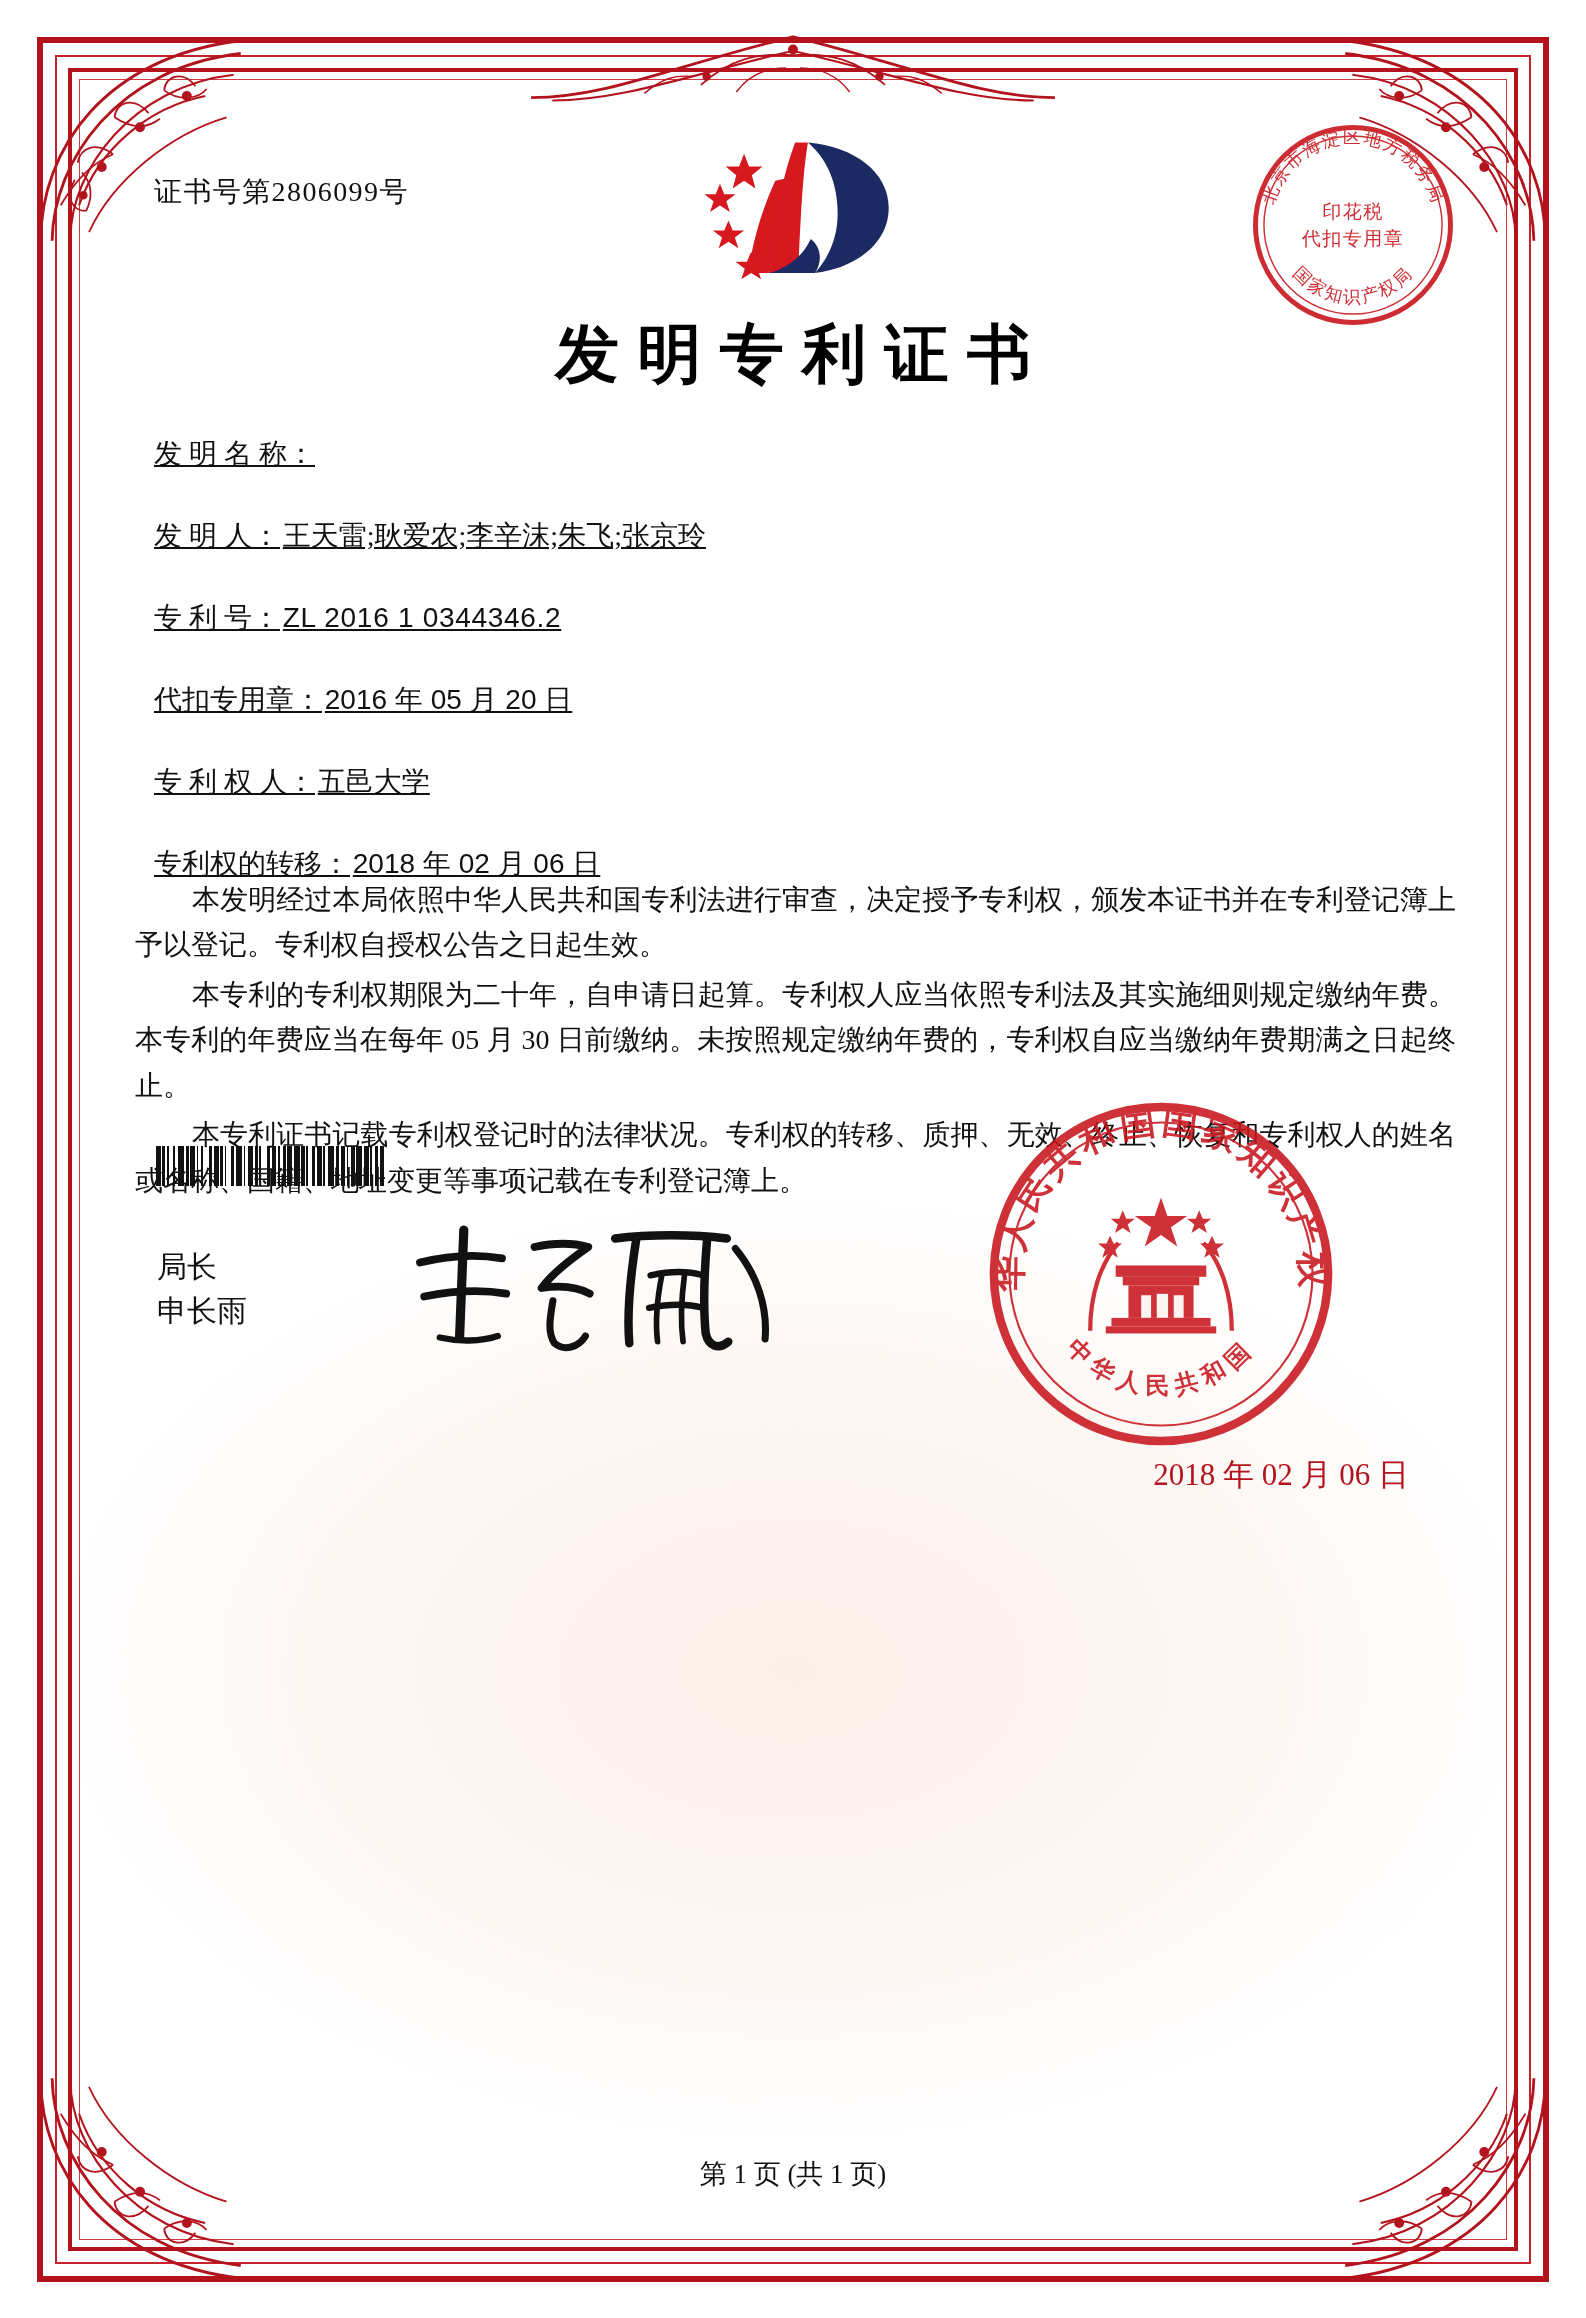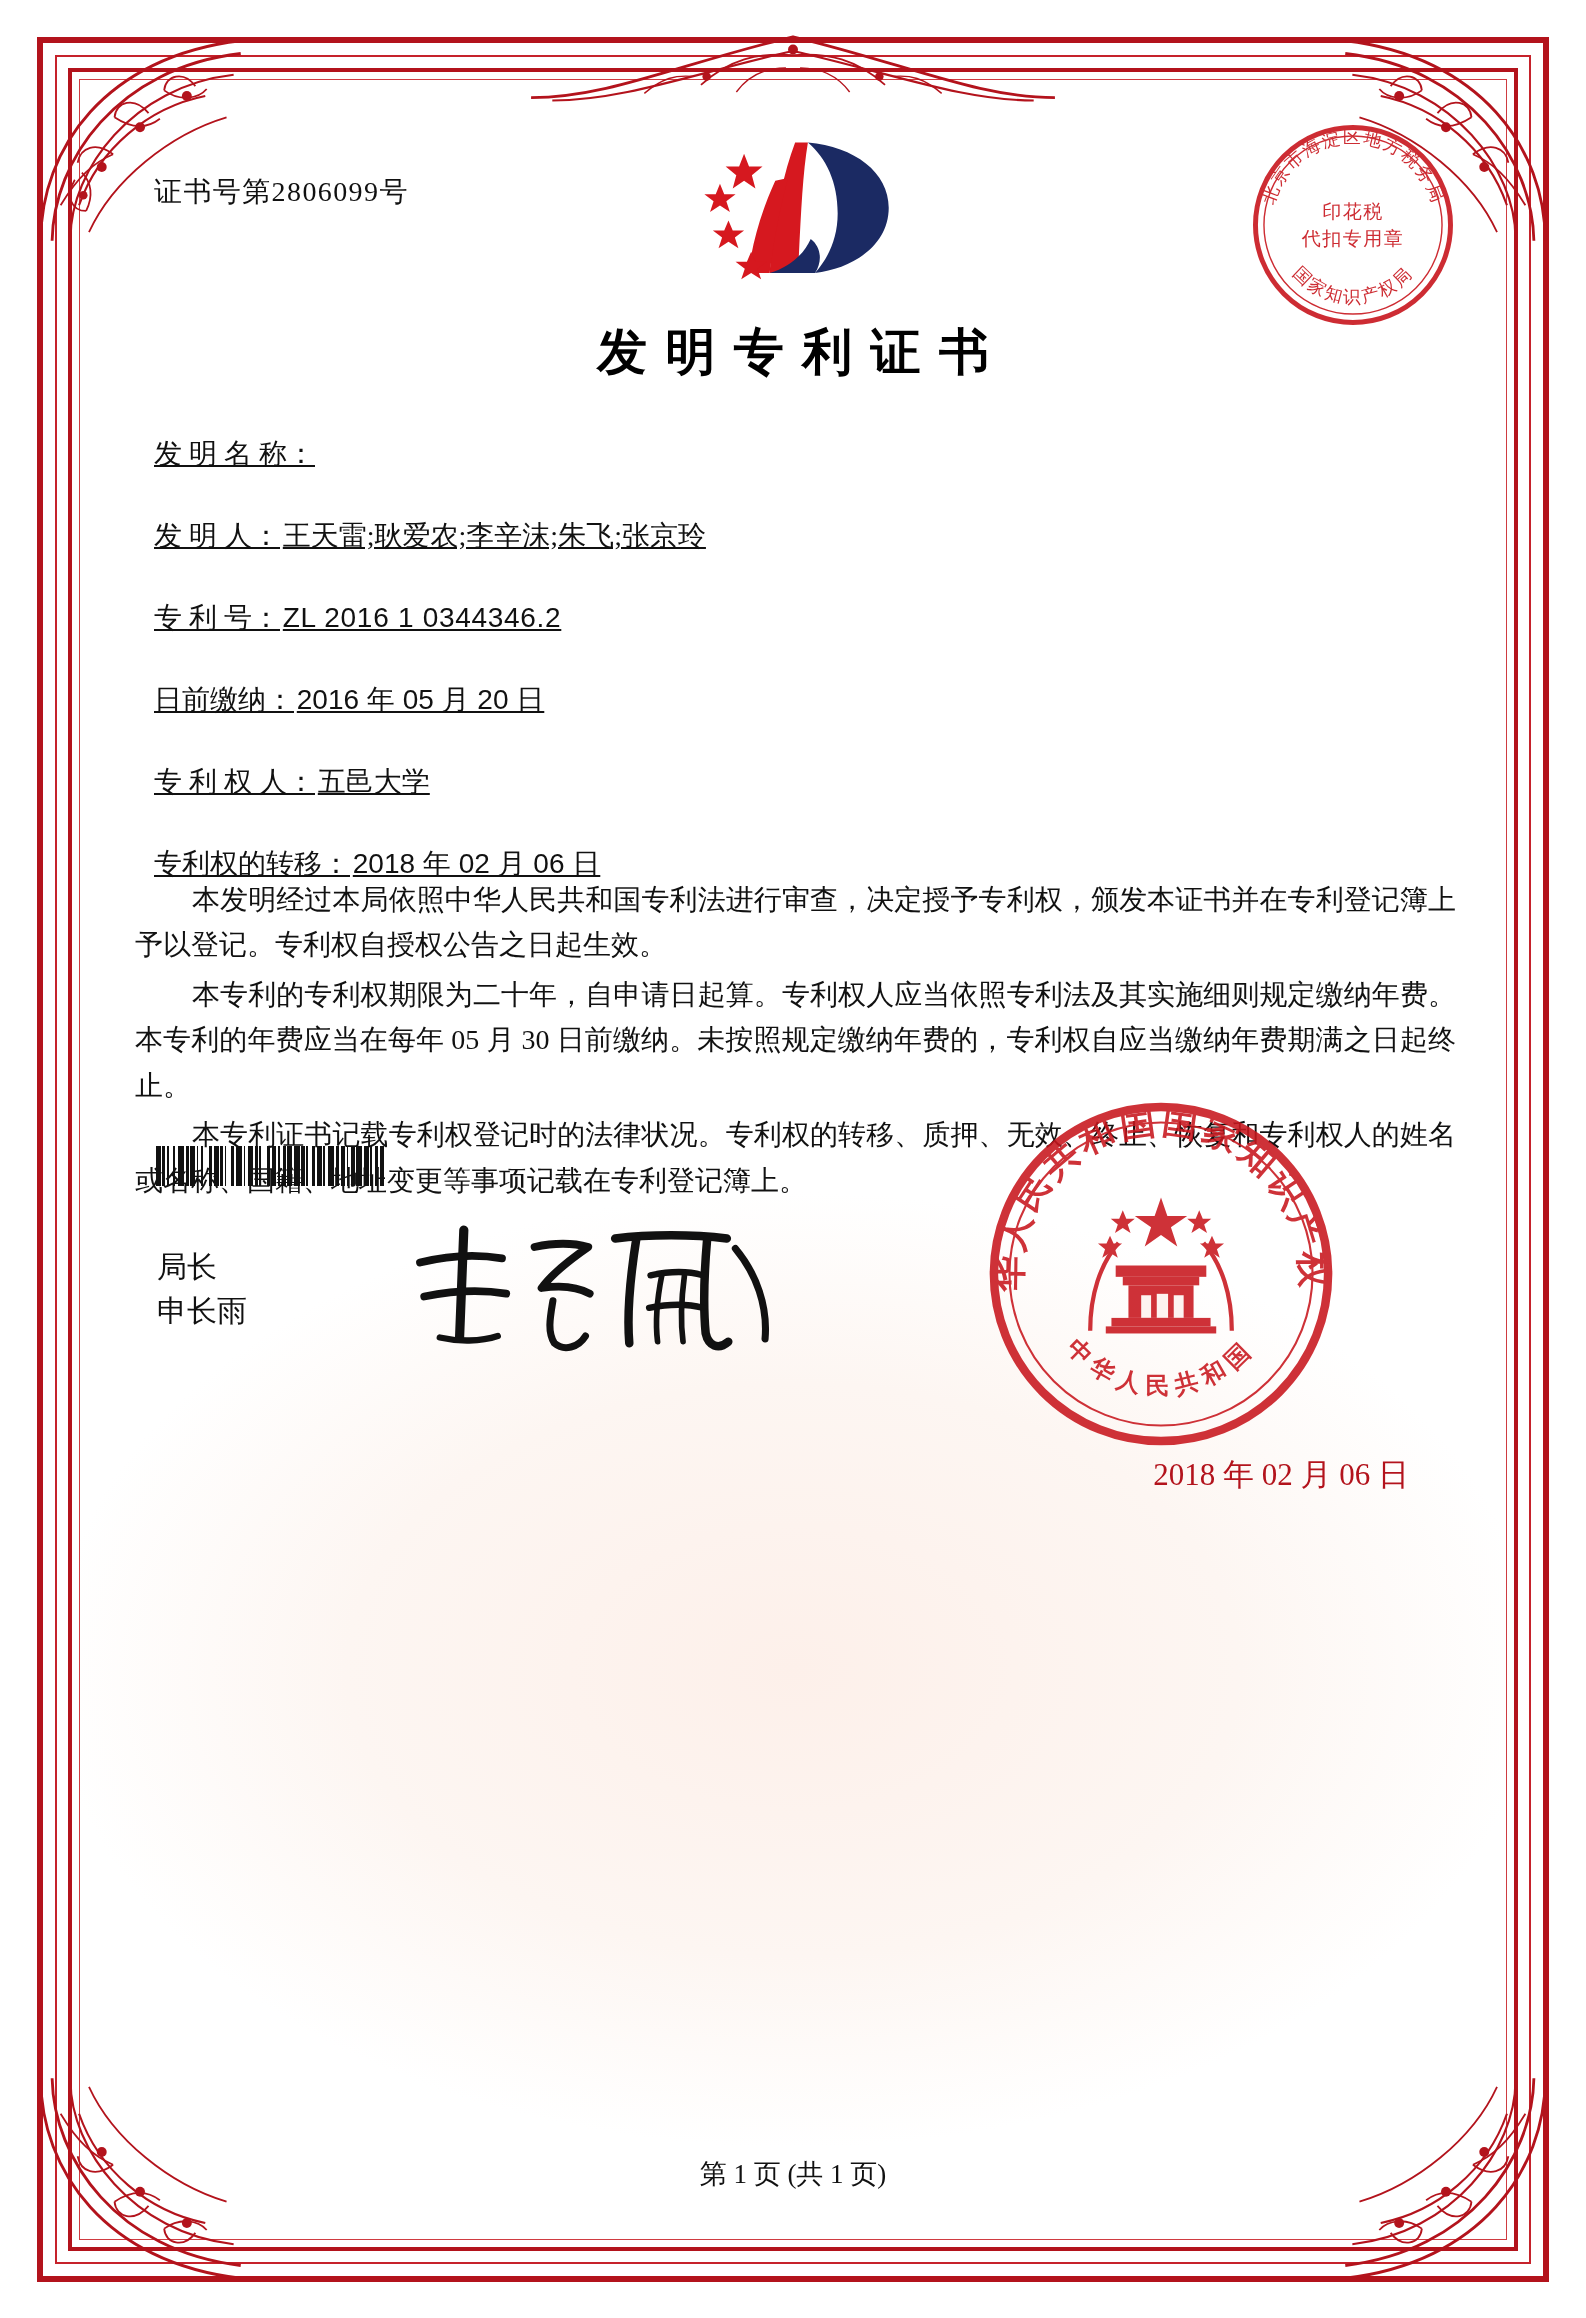--- a/index.html
+++ b/index.html
@@ -84,25 +84,24 @@
     height: 156px;
   }
 
   .main-title {
     position: absolute;
     left: 0; right: 0;
     top: 205px;
     text-align: center;
     font-family: "DejaVu Serif", "Liberation Serif", serif;
     font-weight: bold;
-    font-size: 50px;
+    font-size: 64px;
     letter-spacing: 18.4px;
     color: #000;
     text-indent: 18.4px;
-    margin-top: 8px;
   }
 
   .fields {
     position: absolute;
     left: 48px;
     right: 14px;
     top: 329px;
   }
   .field {
     display: flex;
@@ -352,21 +351,21 @@
       </div>
       <div class="field">
         <span class="lbl">发    明    人：</span>
         <span class="val">王天雷;耿爱农;李辛沫;朱飞;张京玲</span>
       </div>
       <div class="field mono">
         <span class="lbl">专    利    号：</span>
         <span class="val">ZL 2016 1 0344346.2</span>
       </div>
       <div class="field sans">
-        <span class="lbl">日前缴纳：</span>
+        <span class="lbl">代扣专用章：</span>
         <span class="val">2016 年 05 月 20 日</span>
       </div>
       <div class="field">
         <span class="lbl">专 利 权 人：</span>
         <span class="val">五邑大学</span>
       </div>
       <div class="field sans">
         <span class="lbl">专利权的转移：</span>
         <span class="val">2018 年 02 月 06 日</span>
       </div>

